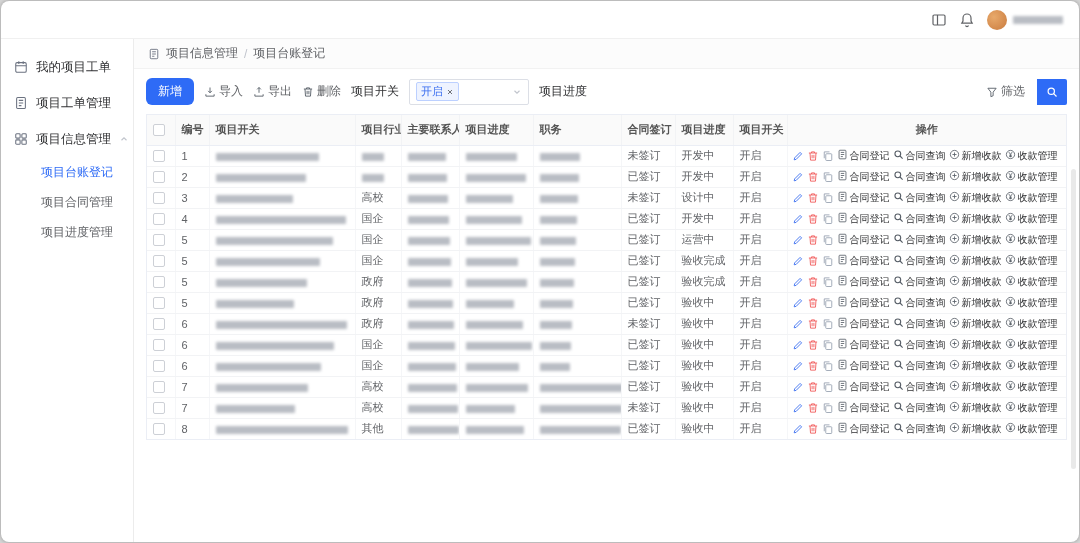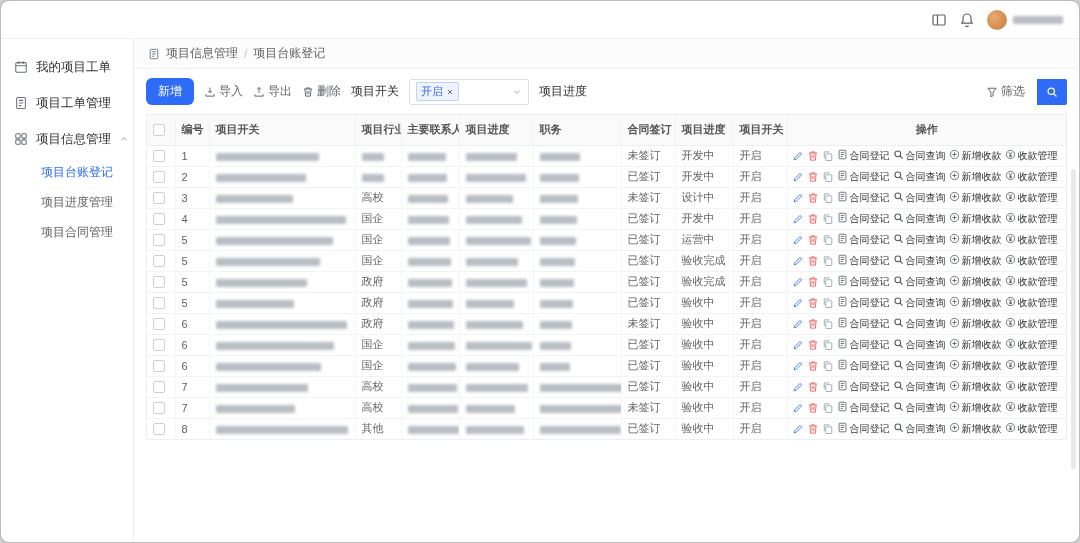--- a/index.html
+++ b/index.html
@@ -140,22 +140,22 @@
             </svg>
           </span>
           <span class="side-label">项目信息管理</span>
           <span class="ico ico10 c-light caret">
             <svg viewBox="0 0 16 16" fill="none" stroke="currentColor" stroke-width="1.8">
               <path d="M4 10l4-4 4 4"></path>
             </svg>
           </span>
         </div>
         <div class="side-sub active">项目台账登记</div>
+        <div class="side-sub">项目合同管理</div>
         <div class="side-sub">项目进度管理</div>
-        <div class="side-sub">项目合同管理</div>
       </aside>
 
     <div class="main">
 
       <div class="breadcrumb">
           <span class="ico ico12 c-mid">
             <svg viewBox="0 0 16 16" fill="none" stroke="currentColor" stroke-width="1.2">
               <rect x="3" y="1.8" width="10" height="12.5" rx="1.2"></rect>
               <path d="M5.5 5h5M5.5 8h5M5.5 11h3"></path>
             </svg>

